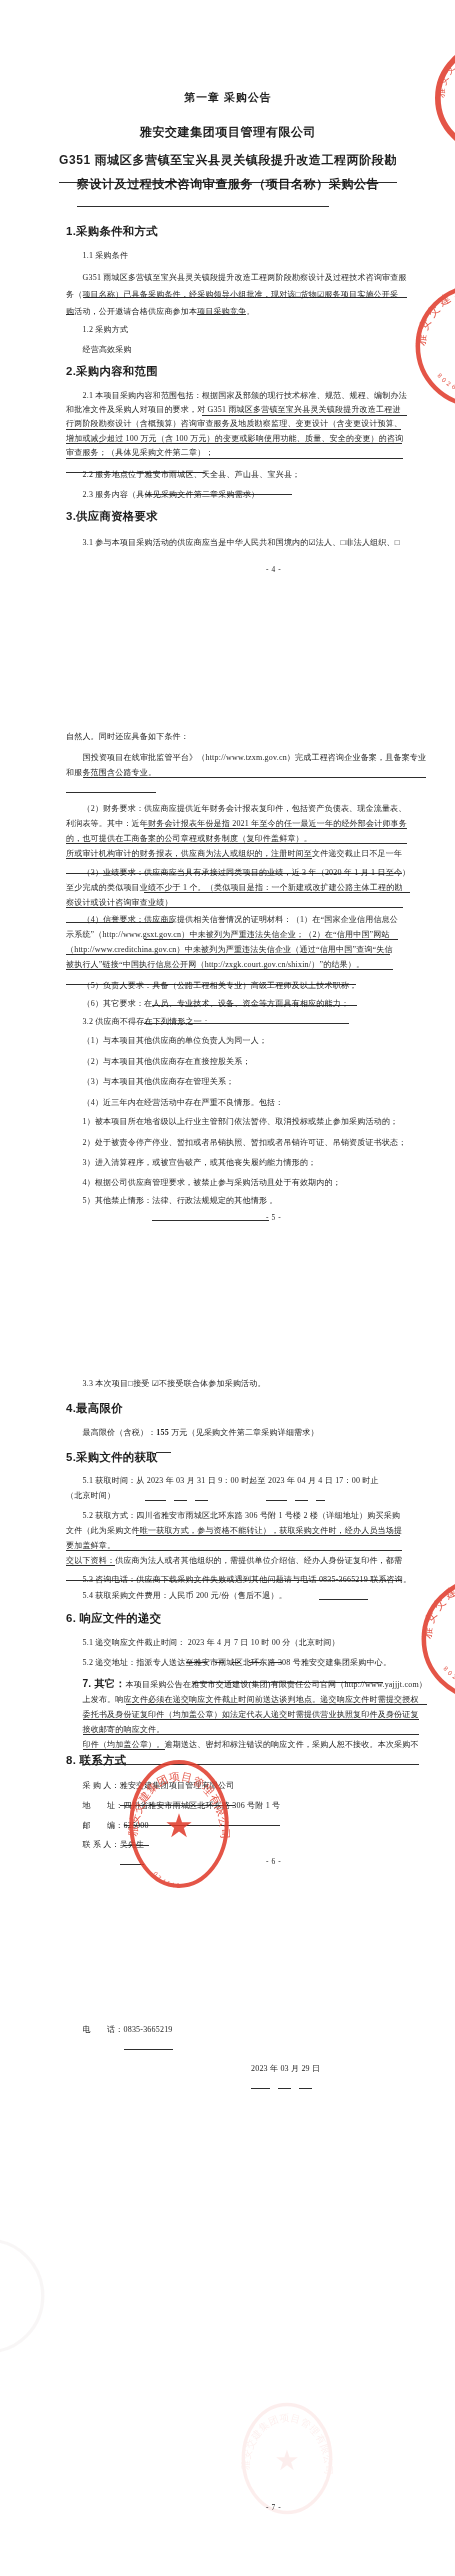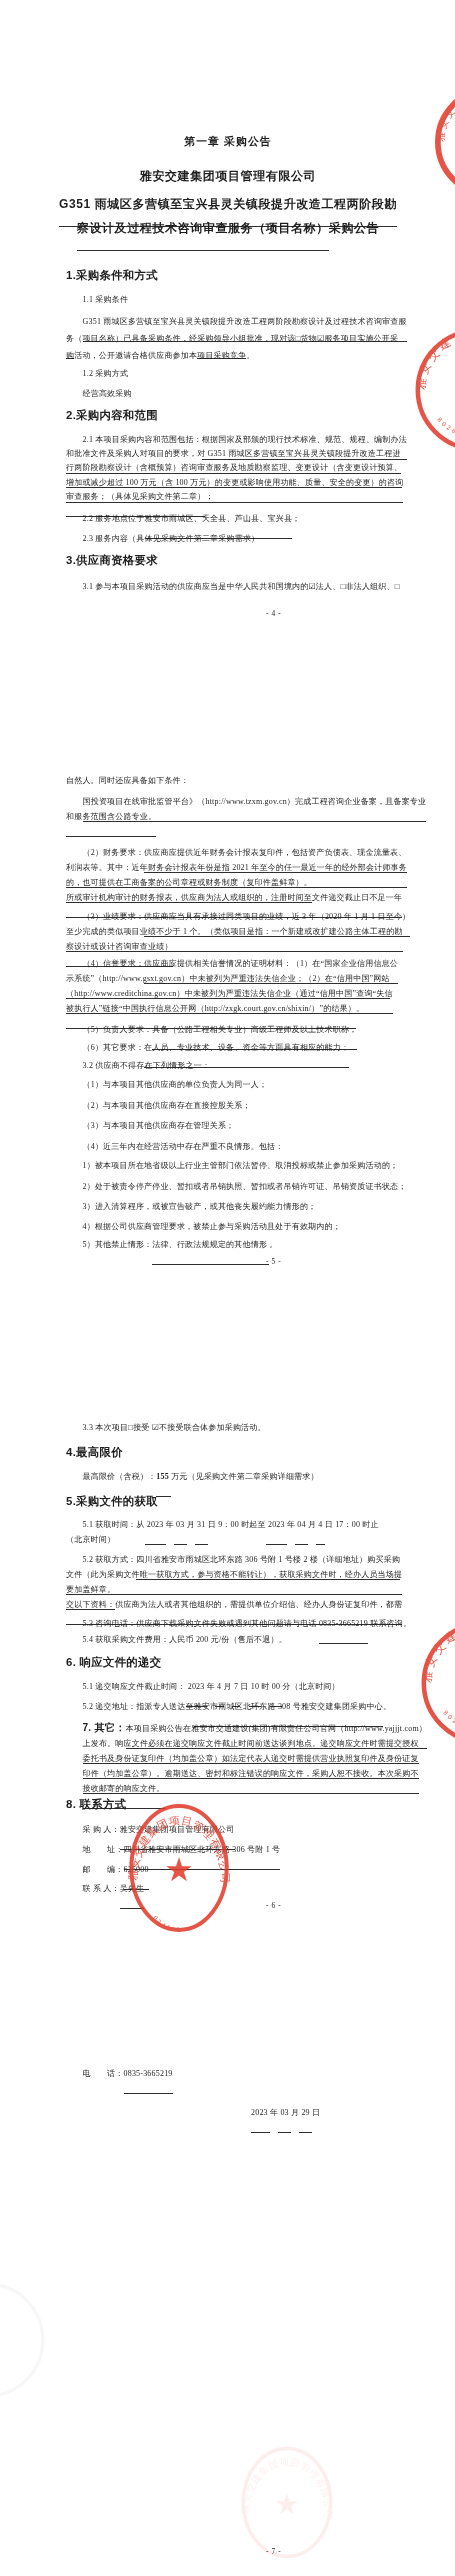--- a/index.html
+++ b/index.html
@@ -1,19 +1,19 @@
 <!DOCTYPE html>
 <html style="--sr: #e03a2a;font-size:9px"><head>
 <meta charset="utf-8">
 <style>
   :root{ --sr:#e03a2a; }
   html,body{margin:0;padding:0;background:#ffffff;}
   .doc{position:relative;width:456px;height:2576px;background:#fff;color:#1f1f1f;
        font-family:"Liberation Serif","DejaVu Serif",serif;}
-  .page{position:absolute;left:0;width:456px;height:644px;overflow:hidden;background:#fff;margin-top:44px;}
+  .page{position:absolute;left:0;width:456px;height:644px;overflow:hidden;background:#fff;}
   .p1{top:0}.p2{top:644px}.p3{top:1288px}.p4{top:1932px}
   .blk{position:absolute;left:66px;font-size:8px;letter-spacing:0.2px;line-height:15px;white-space:nowrap;}
   .ln{white-space:nowrap;}
   .ctr{left:0;width:456px;text-align:center;}
   .chapter{font-family:"Liberation Sans","DejaVu Sans",sans-serif;font-weight:600;font-size:10.8px;letter-spacing:1.1px;}
   .big{font-family:"Liberation Sans","DejaVu Sans",sans-serif;font-weight:bold;font-size:12px;letter-spacing:0.6px;line-height:23px;}
   .h{font-family:"Liberation Sans","DejaVu Sans",sans-serif;font-weight:bold;font-size:11.4px;letter-spacing:0.3px;line-height:16px;}
   .hh{font-family:"Liberation Sans","DejaVu Sans",sans-serif;font-weight:bold;font-size:10.2px;}
   .u{border-bottom:0.7px solid #2e2e2e;padding-bottom:15px;}
   .b{font-weight:bold;}
@@ -190,22 +190,22 @@
     <div class="blk ind1" style="top:347px">
         <div class="ln"><span>5.1 递交响应文件截止时间：</span><span class="u"> 2023 </span><span>年</span><span class="u"> 4 </span><span>月</span><span class="u"> 7 </span><span>日</span><span class="u"> 10 </span><span>时</span><span class="u"> 00 </span><span>分（北京时间）</span></div>
       </div>
     <div class="blk ind1" style="top:367px">
         <div class="ln"><span>5.2 递交地址：指派专人送达至</span><span class="u">雅安市雨城区北环东路 308 号雅安交建集团采购中心</span><span>。</span></div>
       </div>
     <div class="blk ind1" style="top:388px">
         <div class="ln"><span class="hh">7. 其它：</span><span class="u">本项目采购公告在雅安市交通建设(集团)有限责任公司官网（http://www.yajjjt.com）</span></div>
         <div class="ln"><span class="u">上发布。响应文件必须在递交响应文件截止时间前送达谈判地点。递交响应文件时需提交授权</span></div>
         <div class="ln"><span class="u">委托书及身份证复印件（均加盖公章）如法定代表人递交时需提供营业执照复印件及身份证复</span></div>
+        <div class="ln"><span class="u">接收邮寄的响应文件。</span></div>
         <div class="ln"><span class="u">印件（均加盖公章）。逾期送达、密封和标注错误的响应文件，采购人恕不接收。本次采购不</span></div>
-        <div class="ln"><span class="u">接收邮寄的响应文件。</span></div>
       </div>
     <div class="blk h" style="top:464px">8. 联系方式</div>
     <div class="blk ind1" style="top:490px">
         <div class="ln"><span>采  购  人：</span><span class="u">雅安交建集团项目管理有限公司</span></div>
       </div>
     <div class="blk ind1" style="top:510px">
         <div class="ln"><span>地　　址：</span><span class="u">四川省雅安市雨城区北环东路 306 号附 1 号</span></div>
       </div>
     <div class="blk ind1" style="top:530px">
         <div class="ln"><span>邮　　编：</span><span class="u">625000</span></div>

